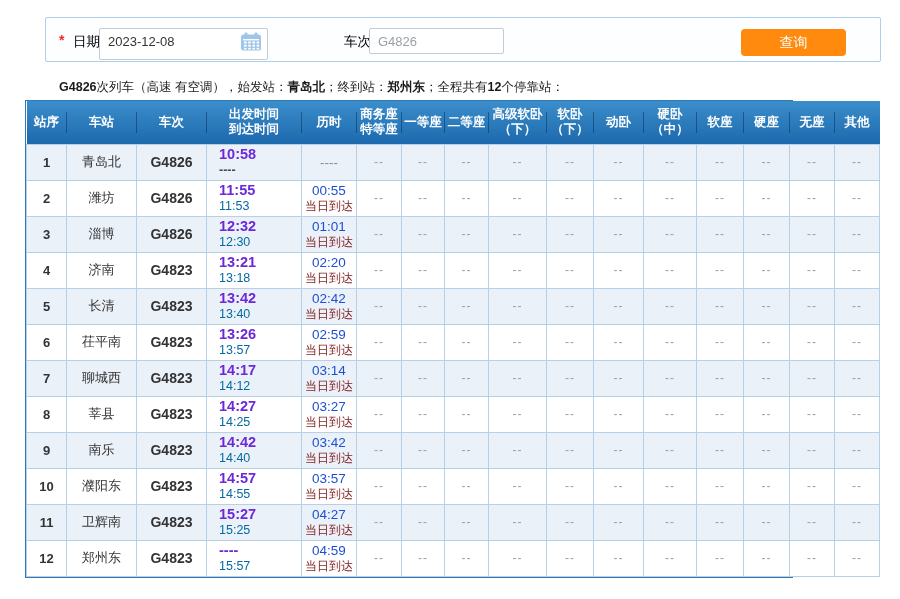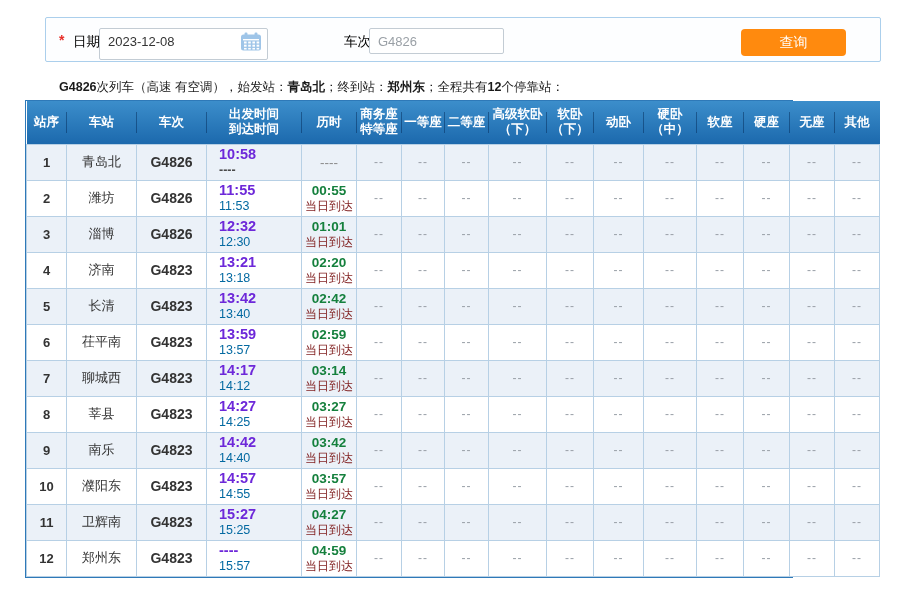--- a/index.html
+++ b/index.html
@@ -37,21 +37,21 @@
     background:rgba(0,35,80,0.45); }
   tbody td { border:1px solid var(--grid-line,#b7d0e5); height:36px; text-align:center; vertical-align:middle; background:#fff; }
   tbody tr:nth-child(odd) td { background:var(--row-alt,#ebf1f8); }
   td.seq { font-weight:bold; font-size:13px; color:#333; }
   td.station { font-size:13px; color:#333; }
   td.train { font-weight:bold; font-size:14px; color:#333; }
   td.time { text-align:left; padding-left:12px; }
   .depart { font-size:14.5px; font-weight:bold; color:#6d28d9; line-height:17px; }
   .arrive { font-size:12.5px; color:#0369a1; line-height:15px; }
   .arrive.dash-dark { color:#4a4a4a; font-weight:bold; }
-  .dur { font-size:13.5px; font-weight:bold; color:#15803d; line-height:17px; }
+  .dur { font-size:13.5px; font-weight:normal; color:#1d4ed8; line-height:17px; }
   .dur.dash-gray { color:#8a8a8a; font-weight:normal; }
   .day { font-size:12px; color:#7f1d1d; line-height:15px; }
   td.seat { font-size:12px; color:#9aa1a8; letter-spacing:1px; }
 </style>
 </head>
 <body>
 
 <div class="query-form">
   <span class="req-star">*</span>
   <span class="form-label lbl-date">日期</span>
@@ -290,21 +290,21 @@
           <td class="seat">--</td>
           <td class="seat">--</td>
           <td class="seat">--</td>
           <td class="seat">--</td>
         </tr>
         <tr>
           <td class="seq">6</td>
           <td class="station">茌平南</td>
           <td class="train">G4823</td>
           <td class="time">
-            <div class="depart">13:59</div>
+            <div class="depart">13:26</div>
             <div class="arrive">13:57</div>
           </td>
           <td class="duration">
             <div class="dur">02:59</div>
             <div class="day">当日到达</div>
           </td>
           <td class="seat">--</td>
           <td class="seat">--</td>
           <td class="seat">--</td>
           <td class="seat">--</td>

